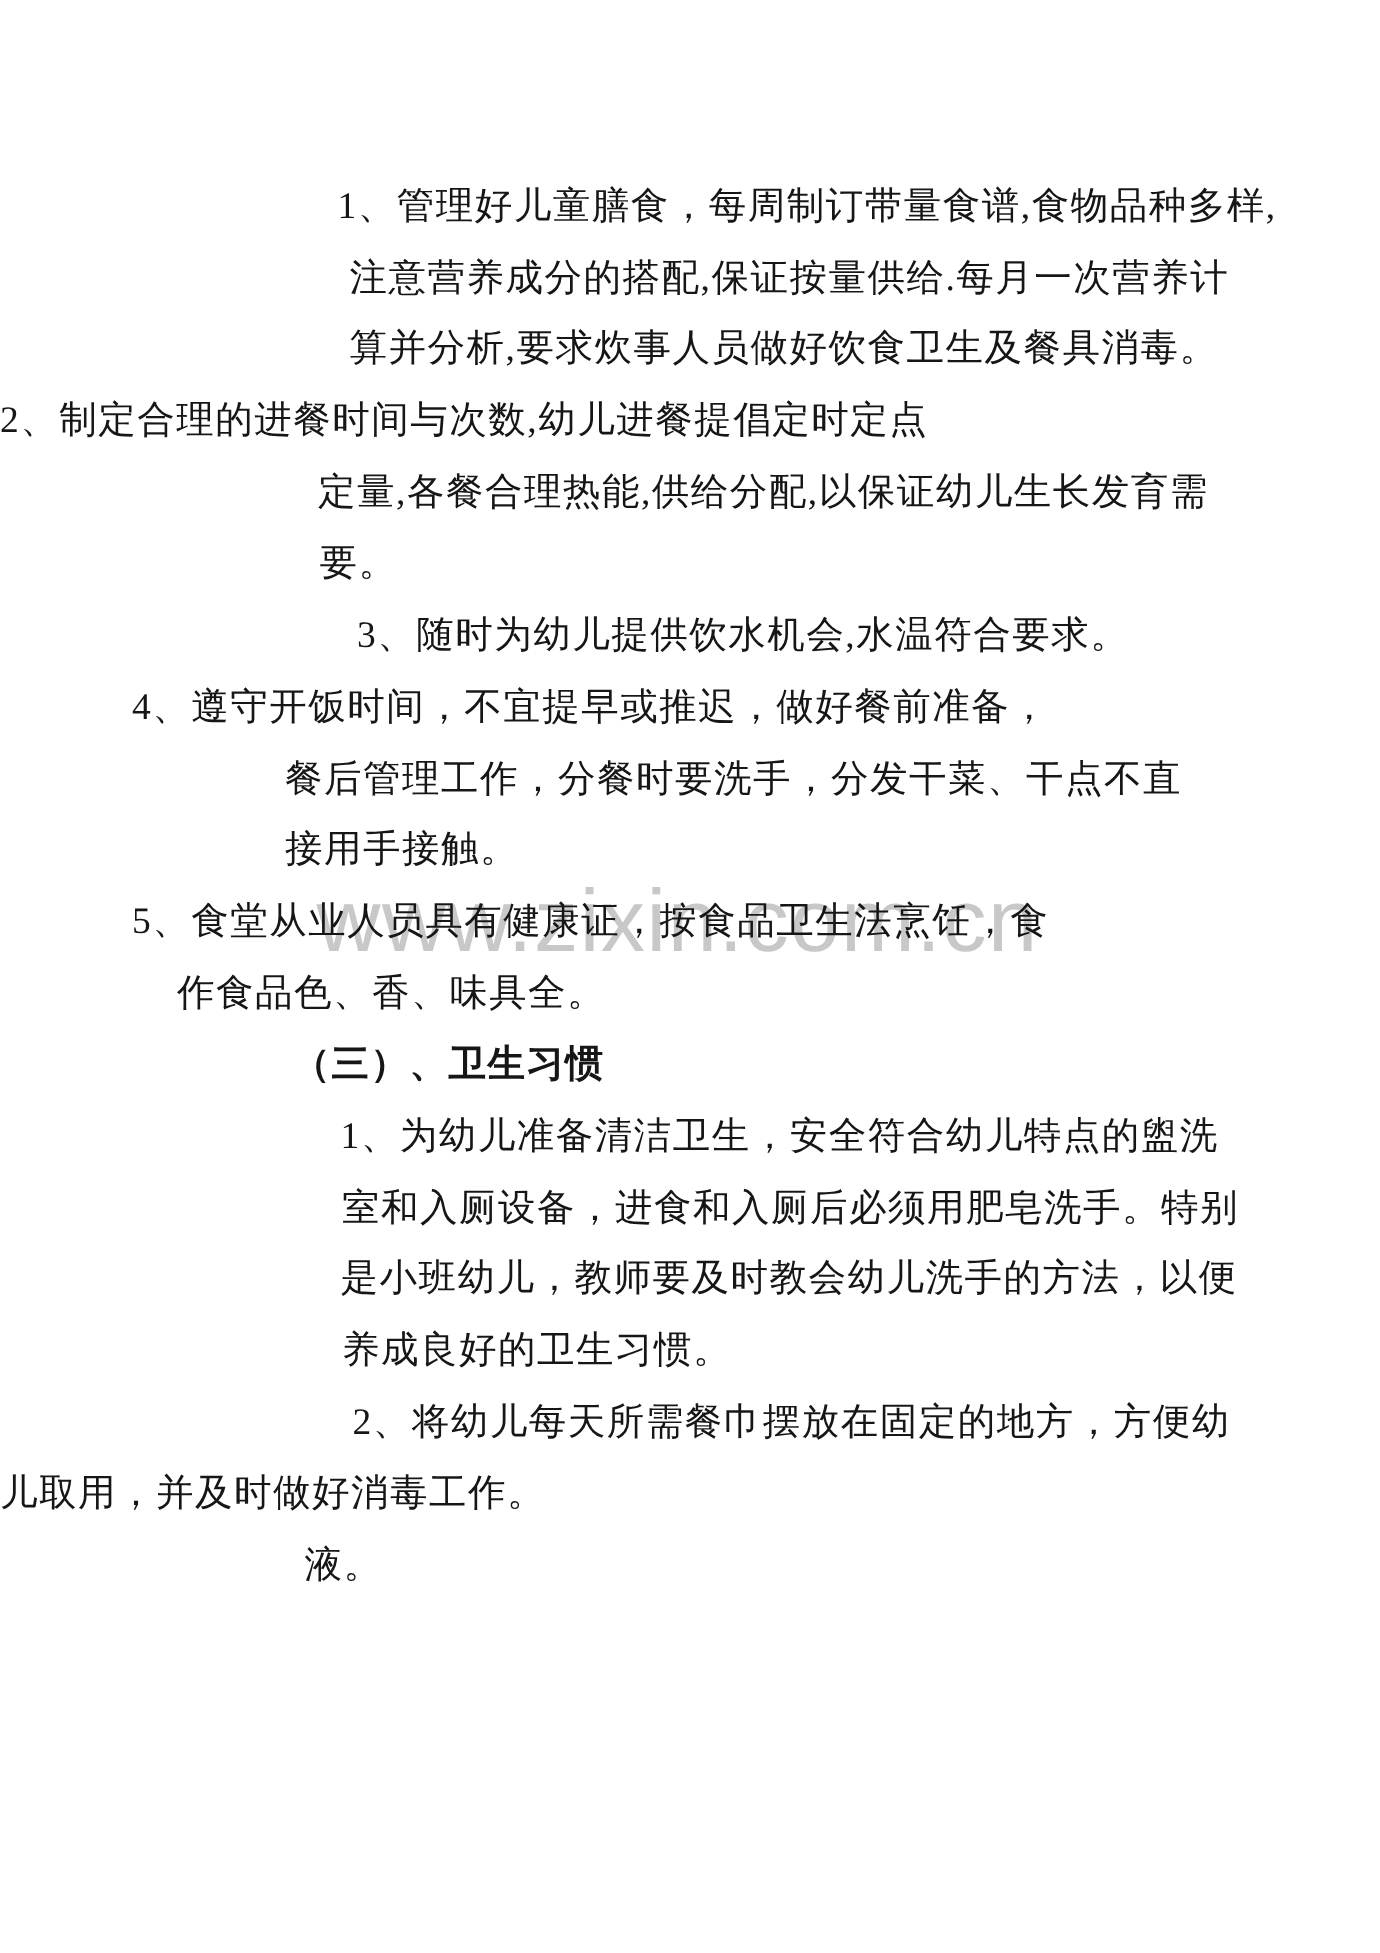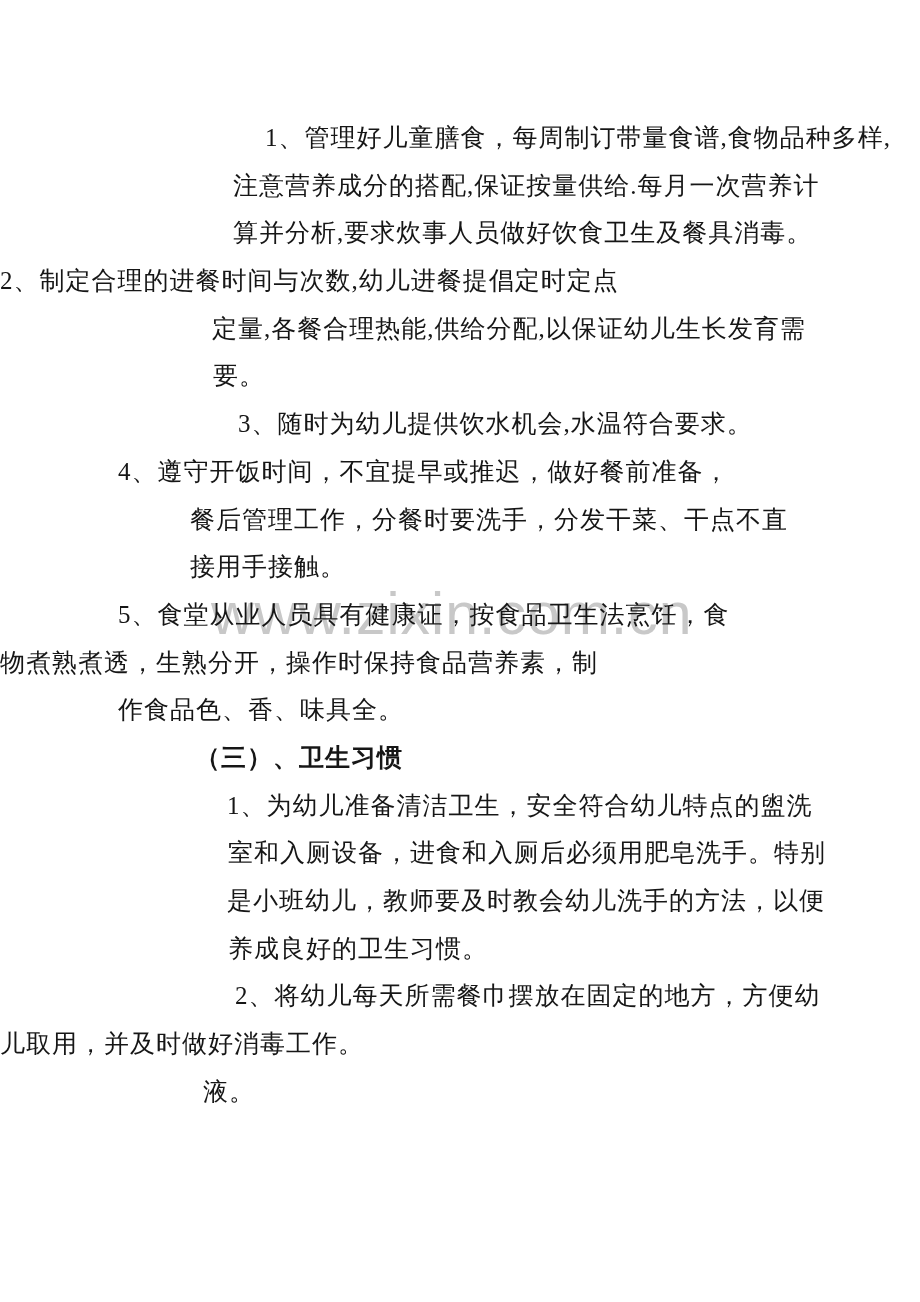--- a/index.html
+++ b/index.html
@@ -47,22 +47,22 @@
     letter-spacing: 1px;
   }
   .x190 { padding-left: 190px; }
   .x195 { padding-left: 195px; font-weight: bold; }
   .x200 { }
   .x202 { padding-left: 118px; }
   .x203 { padding-left: 203px; }
   .x210 { padding-left: 210px; margin-left: 28px; }
   .x212 { padding-left: 212px; }
   .x213 { padding-left: 213px; }
-  .x215 { padding-left: 118px; }
-  .x225 { padding-left: 225px; margin-left: 40px; }
+  .x215 { padding-left: 88px; }
+  .x225 { padding-left: 225px; }
   .x227 { padding-left: 227px; }
   .x228 { padding-left: 228px; }
   .x233 { padding-left: 233px; }
   .x235 { padding-left: 235px; }
   .x250 { padding-left: 250px; }
 </style>
 </head>
 <body>
 
 <div class="page">
@@ -88,21 +88,20 @@
     </div>
 
     <div>
       <div class="line x215">4、遵守开饭时间，不宜提早或推迟，做好餐前准备，</div>
       <div class="line x190">餐后管理工作，分餐时要洗手，分发干菜、干点不直</div>
       <div class="line x190">接用手接触。</div>
     </div>
 
     <div>
       <div class="line x215">5、食堂从业人员具有健康证，按食品卫生法烹饪，食</div>
-      <div class="line x200">物煮熟煮透，生熟分开，操作时保持食品营养素，制</div>
       <div class="line x202">作食品色、香、味具全。</div>
     </div>
 
     <div class="line x195">（三）、卫生习惯</div>
 
     <div>
       <div class="line x227">1、为幼儿准备清洁卫生，安全符合幼儿特点的盥洗</div>
       <div class="line x228">室和入厕设备，进食和入厕后必须用肥皂洗手。特别</div>
       <div class="line x227">是小班幼儿，教师要及时教会幼儿洗手的方法，以便</div>
       <div class="line x228">养成良好的卫生习惯。</div>

